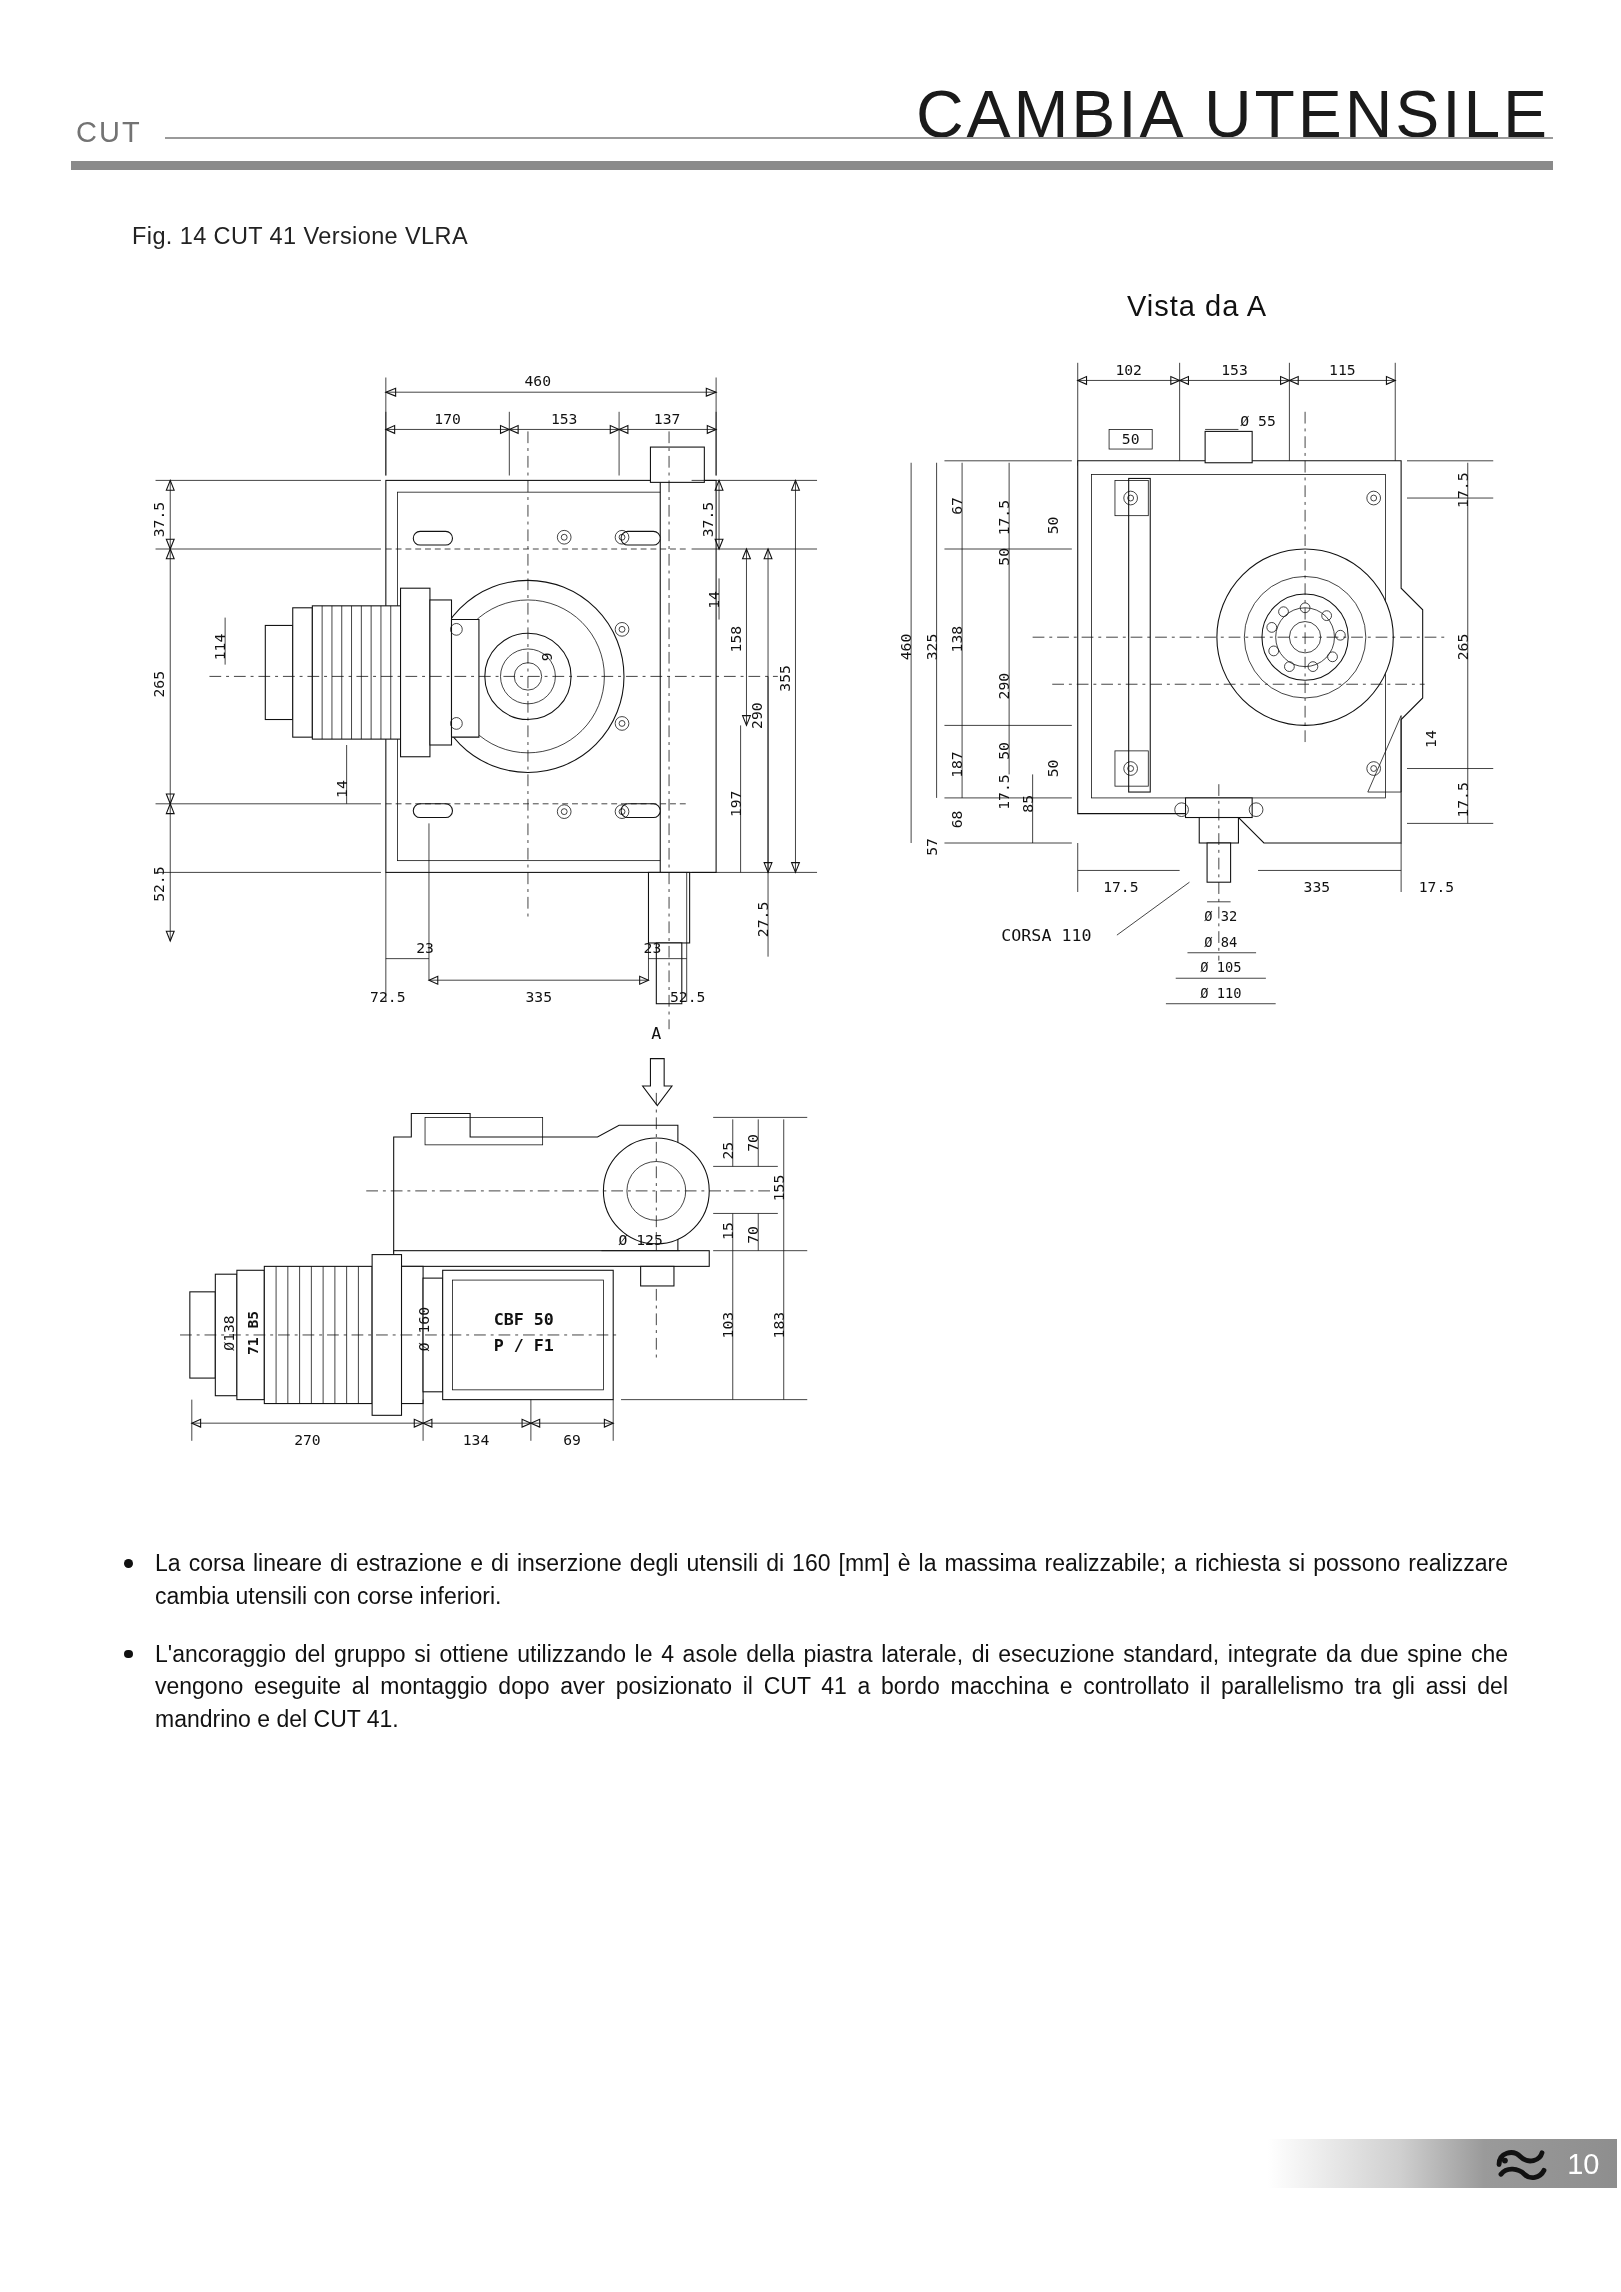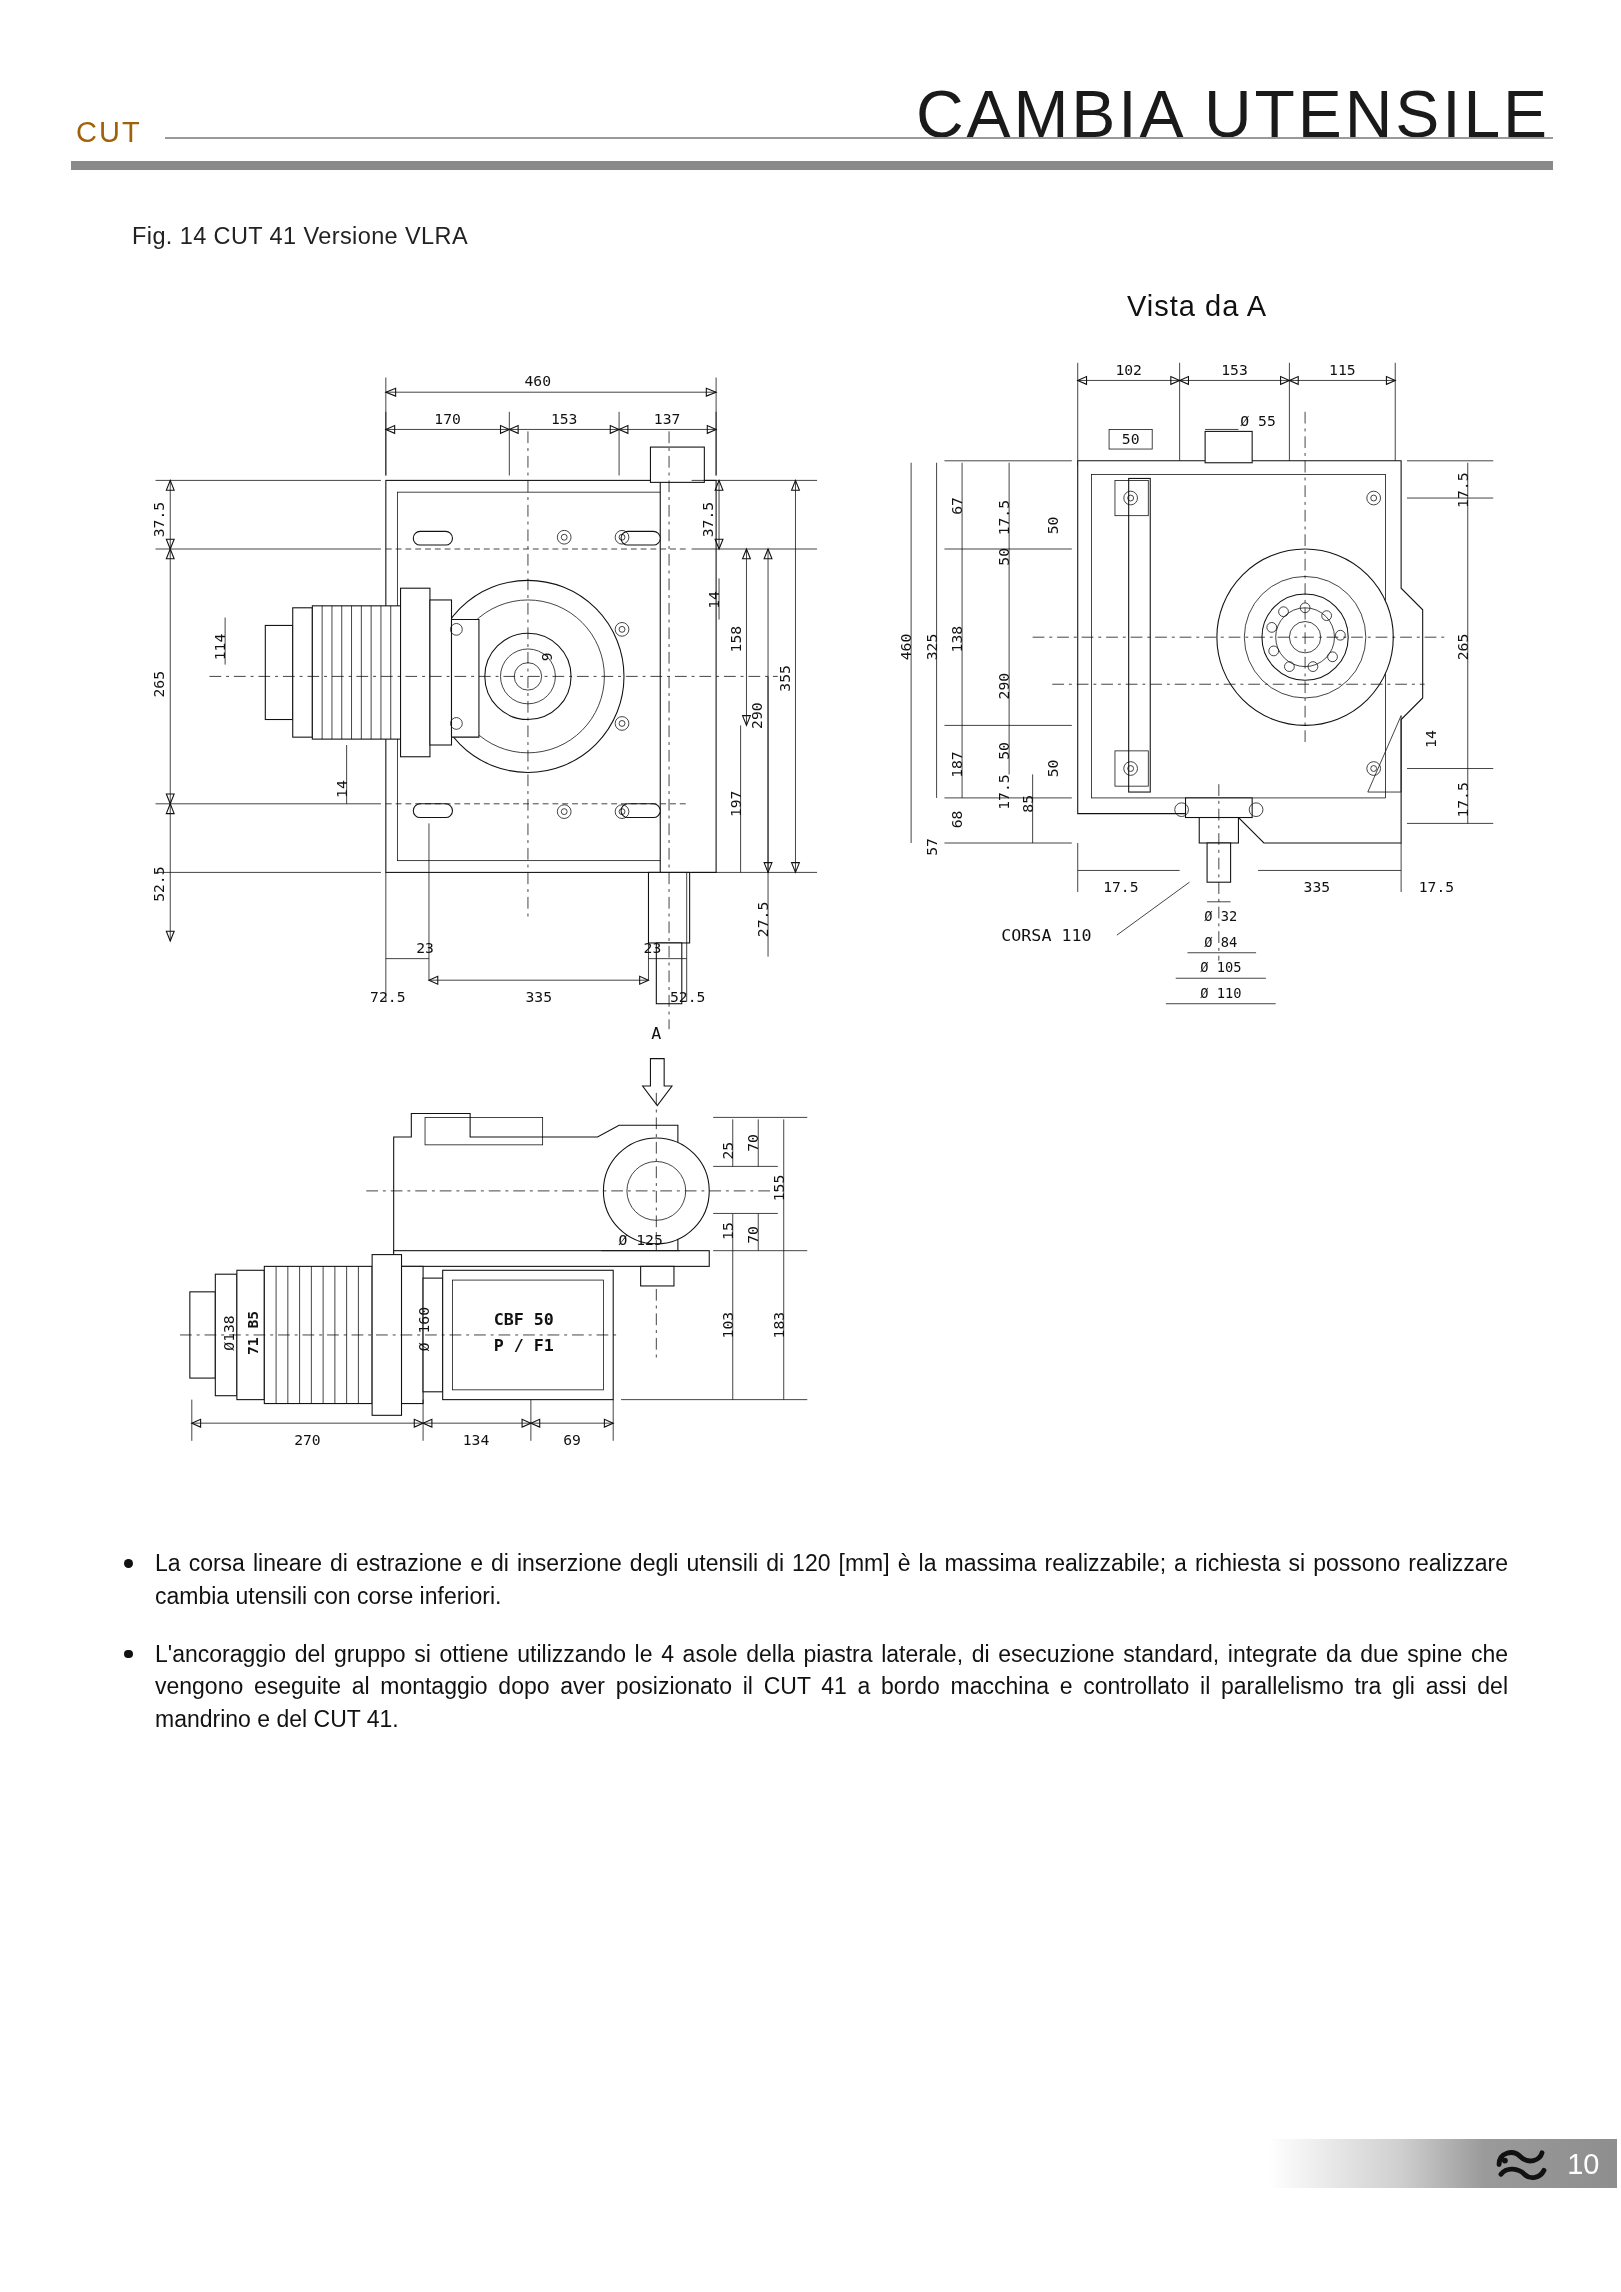--- a/index.html
+++ b/index.html
@@ -23,21 +23,21 @@
     top: 0;
     width: 1621px;
     height: 176px;
   }
   .header-left {
     position: absolute;
     left: 76px;
     top: 116px;
     font-size: 29px;
     letter-spacing: 2px;
-    color: #a16207;
+    color: #737373;
   }
   .header-title {
     position: absolute;
     right: 71px;
     top: 76px;
     font-size: 66px;
     letter-spacing: 2.9px;
     color: #1a1a1a;
     font-weight: 400;
     white-space: nowrap;
@@ -561,21 +561,21 @@
     <line class="ln-t" x1="508" y1="1192" x2="592" y2="1192"></line>
     <path class="ln" d="M508 1192 l9 -4 v8 z"></path>
         <path class="ln" d="M592 1192 l-9 -4 v8 z"></path>
     <text class="dim" x="550" y="1214" text-anchor="middle">69</text>
   </g>
 
 </svg>
 </div>
 
 <div class="bullets">
-  <div class="bullet">La corsa lineare di estrazione e di inserzione degli utensili di 120 [mm] è la massima realizzabile; a richiesta si possono realizzare cambia utensili con corse inferiori.</div>
+  <div class="bullet">La corsa lineare di estrazione e di inserzione degli utensili di 160 [mm] è la massima realizzabile; a richiesta si possono realizzare cambia utensili con corse inferiori.</div>
   <div class="bullet">L'ancoraggio del gruppo si ottiene utilizzando le 4 asole della piastra laterale, di esecuzione standard, integrate da due spine che vengono eseguite al montaggio dopo aver posizionato il CUT 41 a bordo macchina e controllato il parallelismo tra gli assi  del mandrino e del CUT 41.</div>
 </div>
 
 <div class="footer">
   <div class="footer-bar"></div>
   <div class="footer-logo">
     <svg width="61" height="41" viewBox="0 0 62 42">
       <path d="M8 22 C8 10, 22 6, 30 14 C38 22, 50 18, 52 10" stroke="#111" stroke-width="5" fill="none" stroke-linecap="round"></path>
       <path d="M10 32 C16 24, 28 26, 34 32 C40 38, 50 36, 54 28" stroke="#111" stroke-width="5" fill="none" stroke-linecap="round"></path>
       <circle cx="14" cy="18" r="3" fill="#111"></circle>

